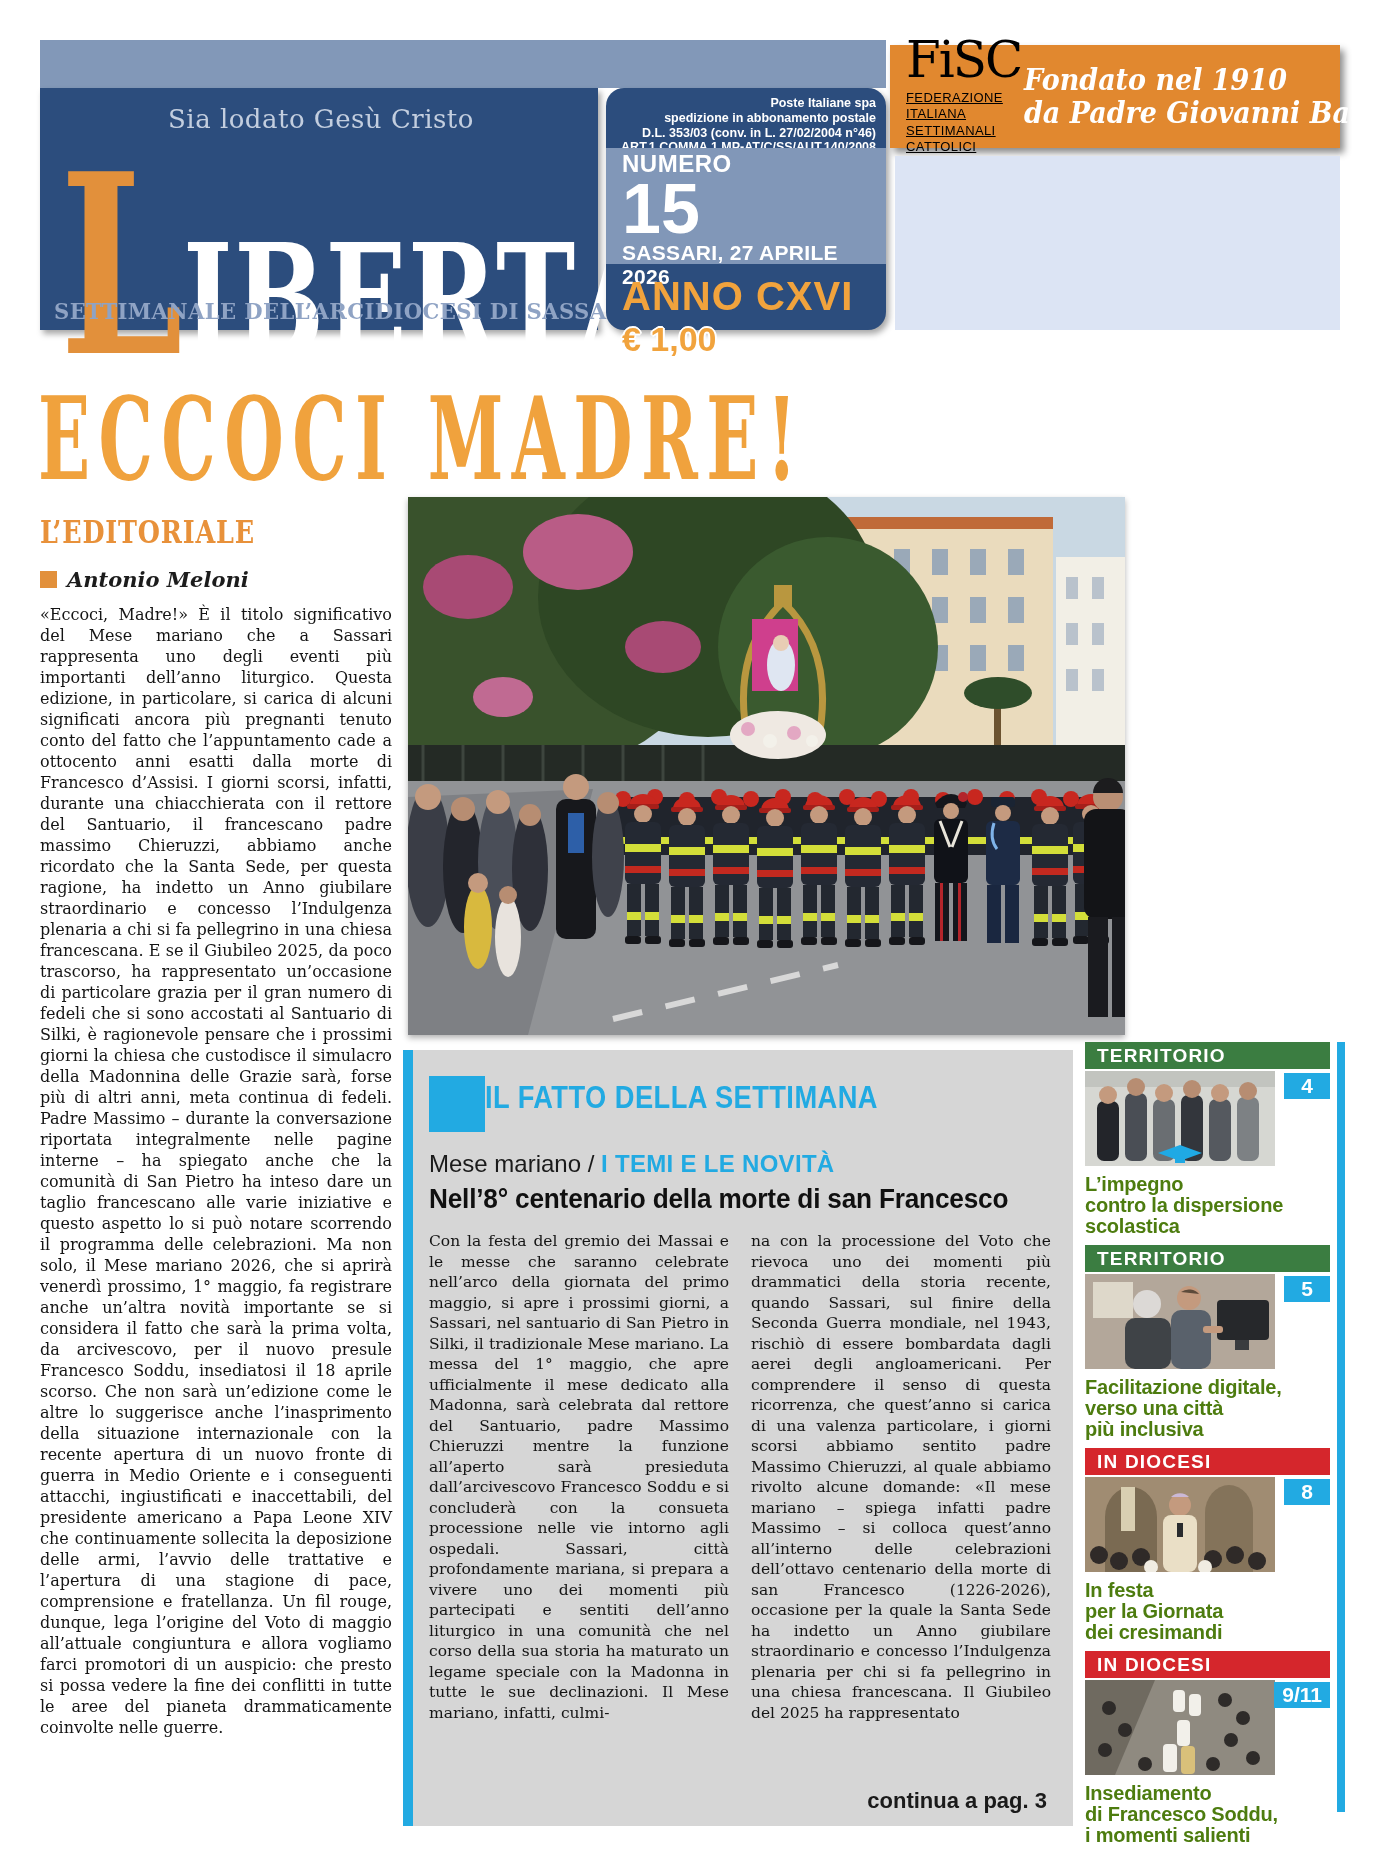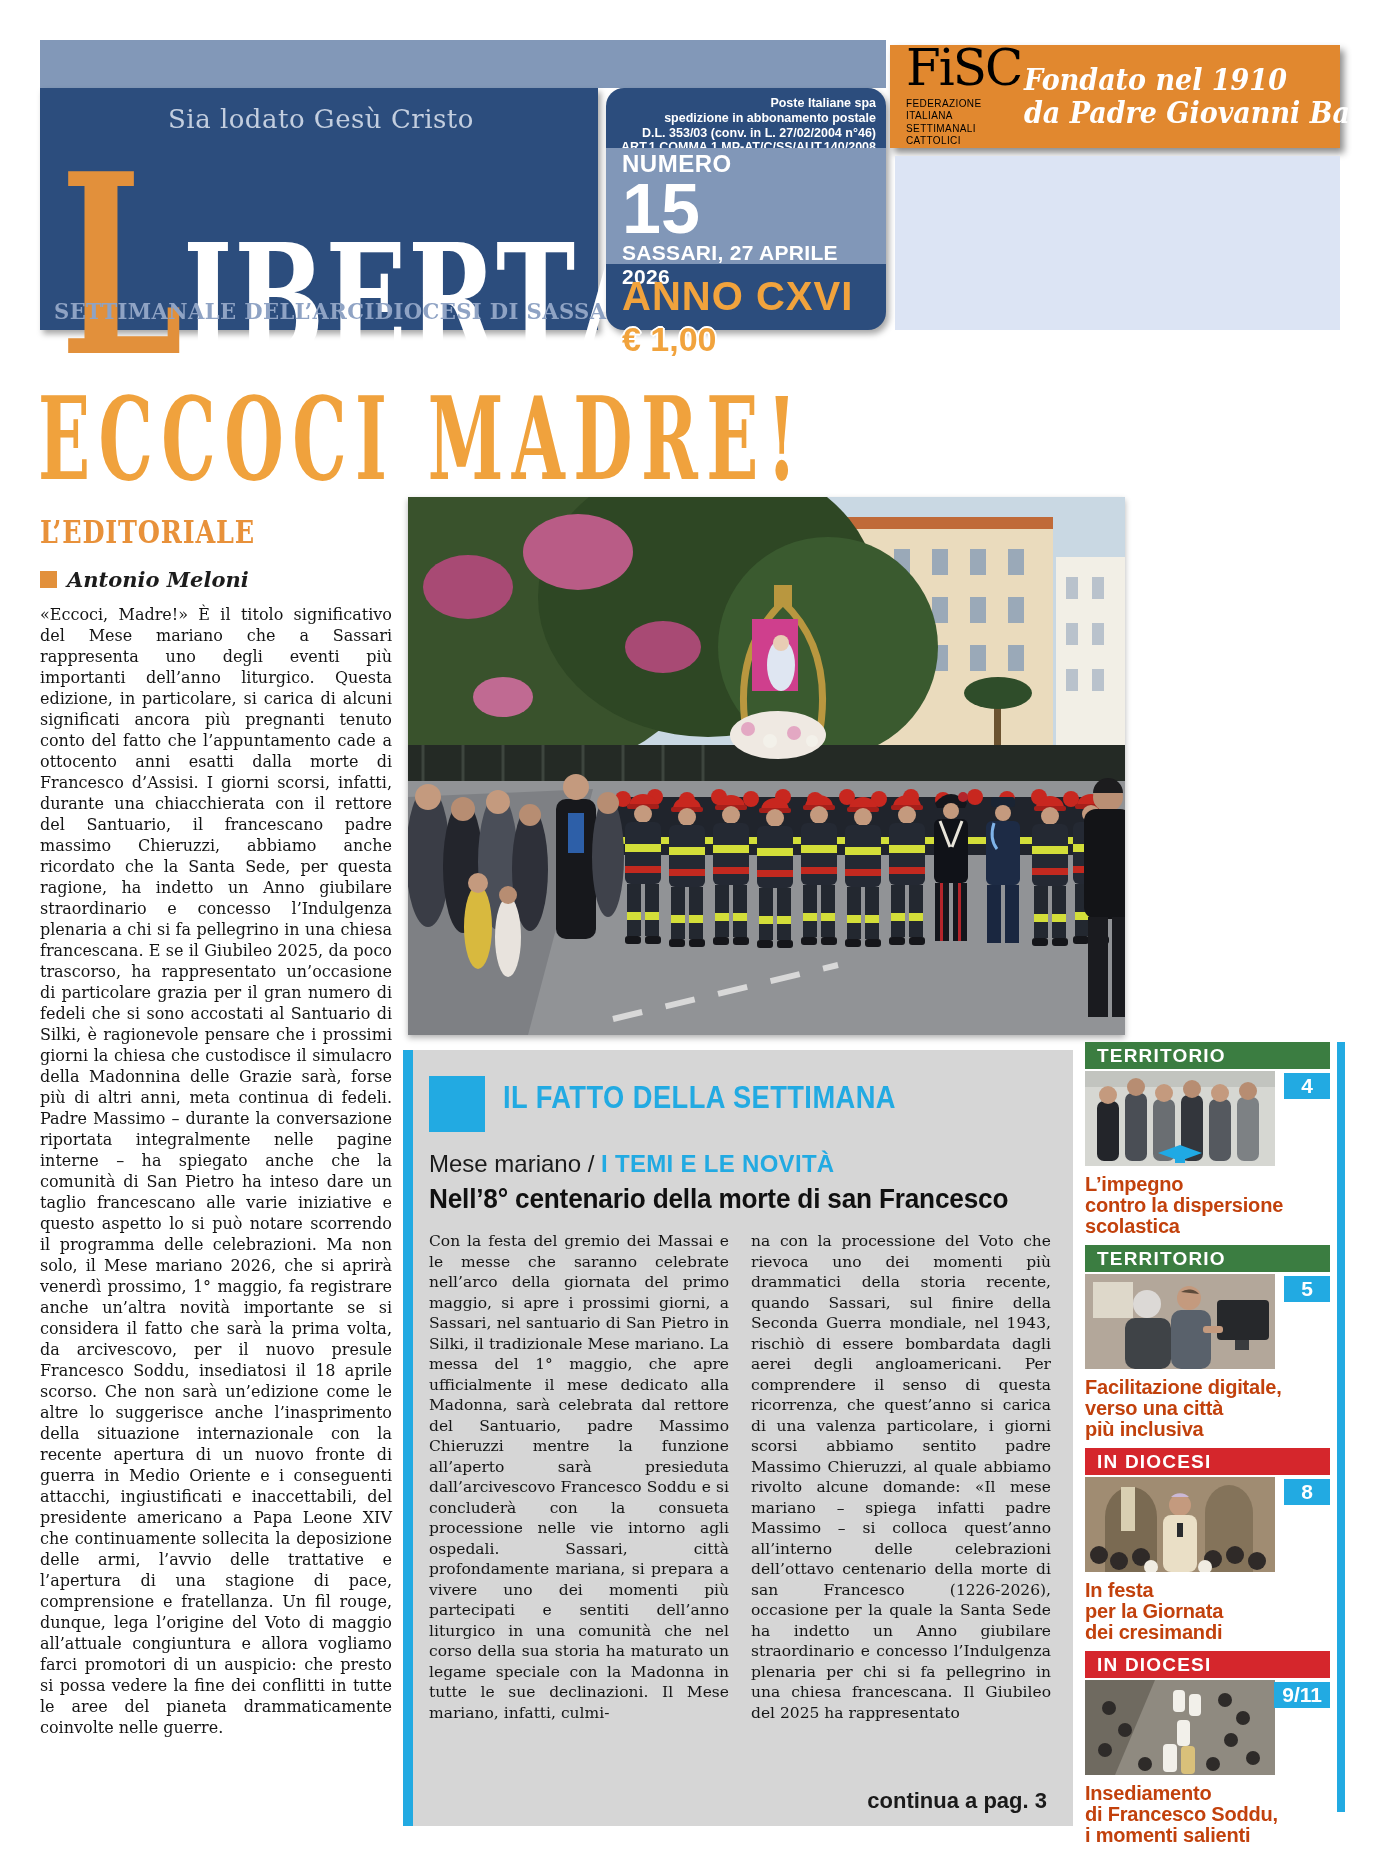--- a/index.html
+++ b/index.html
@@ -40,21 +40,21 @@
   .issue-date{font-size:21px;font-weight:bold;line-height:24px;letter-spacing:.3px;}
   .anno{position:absolute;left:16px;top:186px;color:var(--orange-text);font-size:40px;
         font-weight:bold;letter-spacing:1px;}
   .price{position:absolute;left:16px;top:232px;color:var(--orange-text);font-size:34px;font-weight:bold;
          text-shadow:-2px 0 #fff,2px 0 #fff,0 -2px #fff,0 2px #fff,-1px -1px #fff,1px 1px #fff,-1px 1px #fff,1px -1px #fff;}
 
   .fisc{position:absolute;left:890px;top:45px;width:450px;height:103px;background:var(--orange);
         box-shadow:4px 5px 7px rgba(0,0,0,.45);display:flex;align-items:center;padding-left:16px;}
   .fisc-logo{color:#000000;width:118px;flex:0 0 auto;}
   .fisc-mark{font-family:"DejaVu Serif",serif;font-size:50px;line-height:44px;letter-spacing:-2px;}
-  .fisc-org{font-size:10px;line-height:1.25;letter-spacing:.4px;white-space:pre-line;margin-top:8px;}
+  .fisc-org{font-size:13px;line-height:1.25;letter-spacing:.4px;white-space:pre-line;margin-top:8px;text-decoration:underline;}
   .fisc-text{color:#fff;font-family:"DejaVu Serif",serif;font-style:italic;font-weight:bold;
              font-size:29px;line-height:1.12;transform:scaleX(.93);transform-origin:left center;white-space:nowrap;}
   .pale-panel{position:absolute;left:895px;top:156px;width:445px;height:174px;background:var(--pale);}
 
   
   .headline{position:absolute;left:38px;top:382px;font-family:"DejaVu Serif",serif;font-weight:bold;
             font-size:114px;line-height:1;color:var(--headline-orange);letter-spacing:14px;
             transform:scaleX(.60);transform-origin:left top;white-space:nowrap;}
 
   
@@ -68,21 +68,21 @@
            text-align:justify;color:var(--ink);}
 
   
   .photo{position:absolute;left:408px;top:497px;width:717px;height:538px;overflow:hidden;
          box-shadow:0 3px 6px rgba(0,0,0,.3);}
   .photo svg{display:block;}
 
   
   .feature{position:absolute;left:403px;top:1050px;width:670px;height:776px;background:var(--graybox);
            border-left:10px solid var(--cyan);padding:26px 22px 0 16px;}
-  .feature-head{display:flex;align-items:flex-start;gap:18px;}
+  .feature-head{display:flex;align-items:flex-start;}
   .feature-square{width:56px;height:56px;background:var(--cyan);flex:0 0 auto;}
   .feature-kicker{color:var(--cyan);font-weight:bold;font-size:31px;letter-spacing:.5px;margin-top:4px;
                   transform:scaleX(.88);transform-origin:left top;white-space:nowrap;}
   .feature-topic{margin-top:18px;font-size:24px;color:#1a1a1a;}
   .feature-topic .hl{color:var(--cyan);font-weight:bold;letter-spacing:.3px;}
   .feature-headline{margin-top:6px;font-size:27px;font-weight:bold;color:#101010;letter-spacing:-.2px;
                     transform:scaleX(.97);transform-origin:left top;white-space:nowrap;}
   .feature-cols{margin-top:16px;display:flex;gap:22px;}
   .fcol{width:300px;font-family:"DejaVu Serif",serif;font-size:15.5px;line-height:20.5px;
         text-align:justify;color:var(--ink);}
@@ -92,21 +92,21 @@
   .sidebar{position:absolute;left:1085px;top:1042px;width:245px;}
   .sb-item{margin-bottom:8px;}
   .sb-bar{height:27px;line-height:27px;color:#fff;font-weight:bold;font-size:19px;
           letter-spacing:1.2px;padding-left:12px;}
   .sb-bar.green{background:var(--green);}
   .sb-bar.red{background:var(--red);}
   .sb-imgrow{position:relative;margin-top:2px;height:95px;}
   .sb-img{width:190px;height:95px;overflow:hidden;}
   .sb-num{position:absolute;top:2px;right:0;background:var(--cyan);color:#fff;font-weight:bold;
           font-size:21px;line-height:26px;padding:0 8px;min-width:46px;text-align:center;}
-  .sb-caption{margin-top:8px;font-weight:bold;font-size:20px;line-height:21px;color:#c2410c;
+  .sb-caption{margin-top:8px;font-weight:bold;font-size:20px;line-height:21px;color:#4d7c0f;
               white-space:pre-line;letter-spacing:-.2px;}
   .sidebar-stripe{position:absolute;left:1337px;top:1042px;width:8px;height:770px;background:var(--cyan);}
 </style>
 </head>
 <body>
 
 <div class="page">
 
   <div class="topbar"></div>
 

